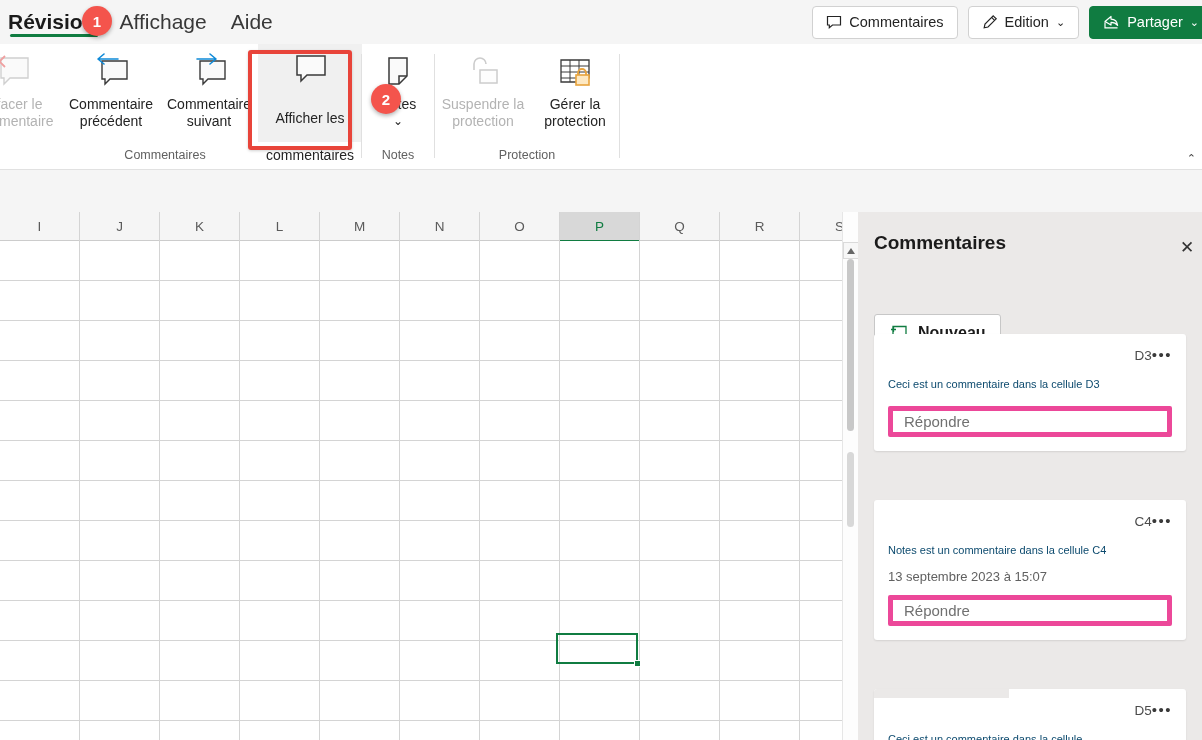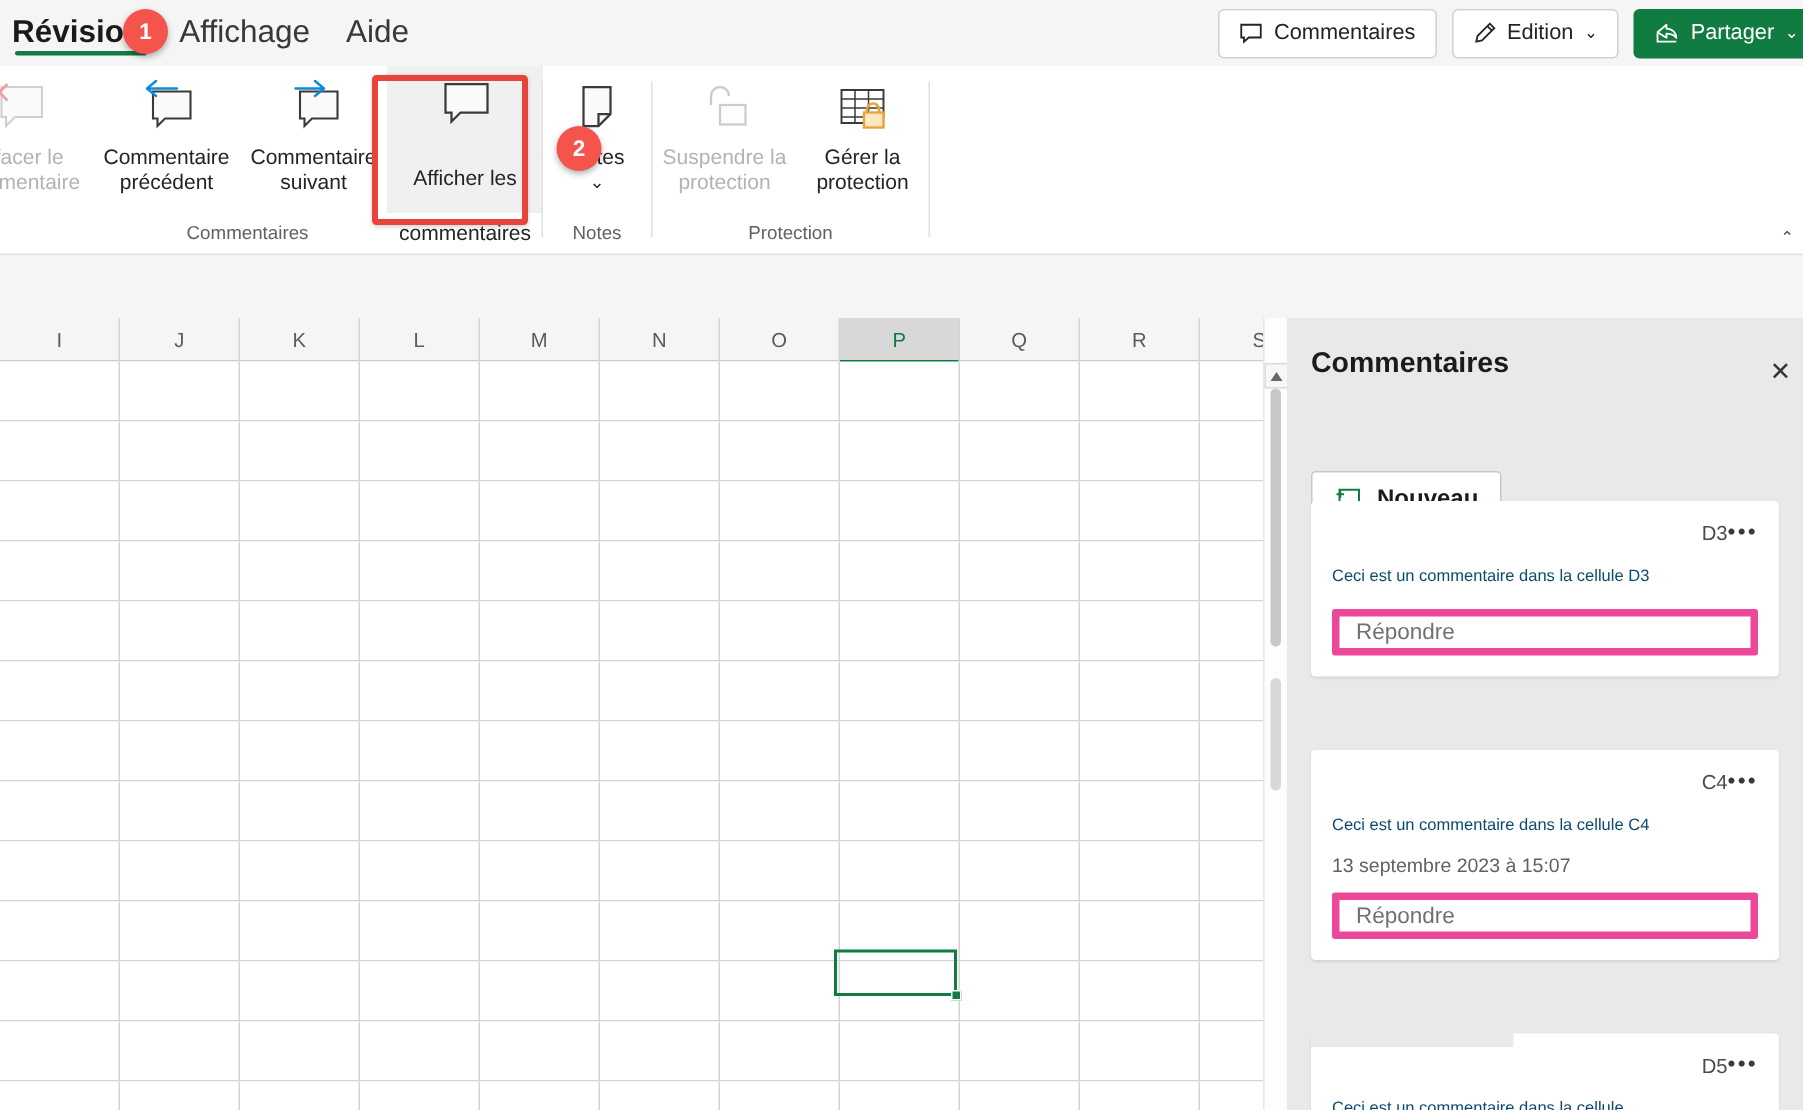--- a/index.html
+++ b/index.html
@@ -554,21 +554,21 @@
       </div>
       <div class="cc-text">Ceci est un commentaire dans la cellule D3</div>
       <div class="cc-reply">Répondre</div>
     </div>
 
     <div class="ccard" style="top:288px;">
       <div class="cc-top">
         <span class="cc-ref">C4</span>
         <span class="cc-more">•••</span>
       </div>
-      <div class="cc-text">Ceci est un commentaire dans la cellule C4</div>
+      <div class="cc-text">Notes est un commentaire dans la cellule C4</div>
       <div class="cc-time">13 septembre 2023 à 15:07</div>
       <div class="cc-reply">Répondre</div>
     </div>
 
     <div class="ccard" style="top:477px; height:90px; overflow:hidden;">
       <div class="cc-skel"></div>
 
       <div class="cc-top">
         <span class="cc-ref">D5</span>
         <span class="cc-more">•••</span>

